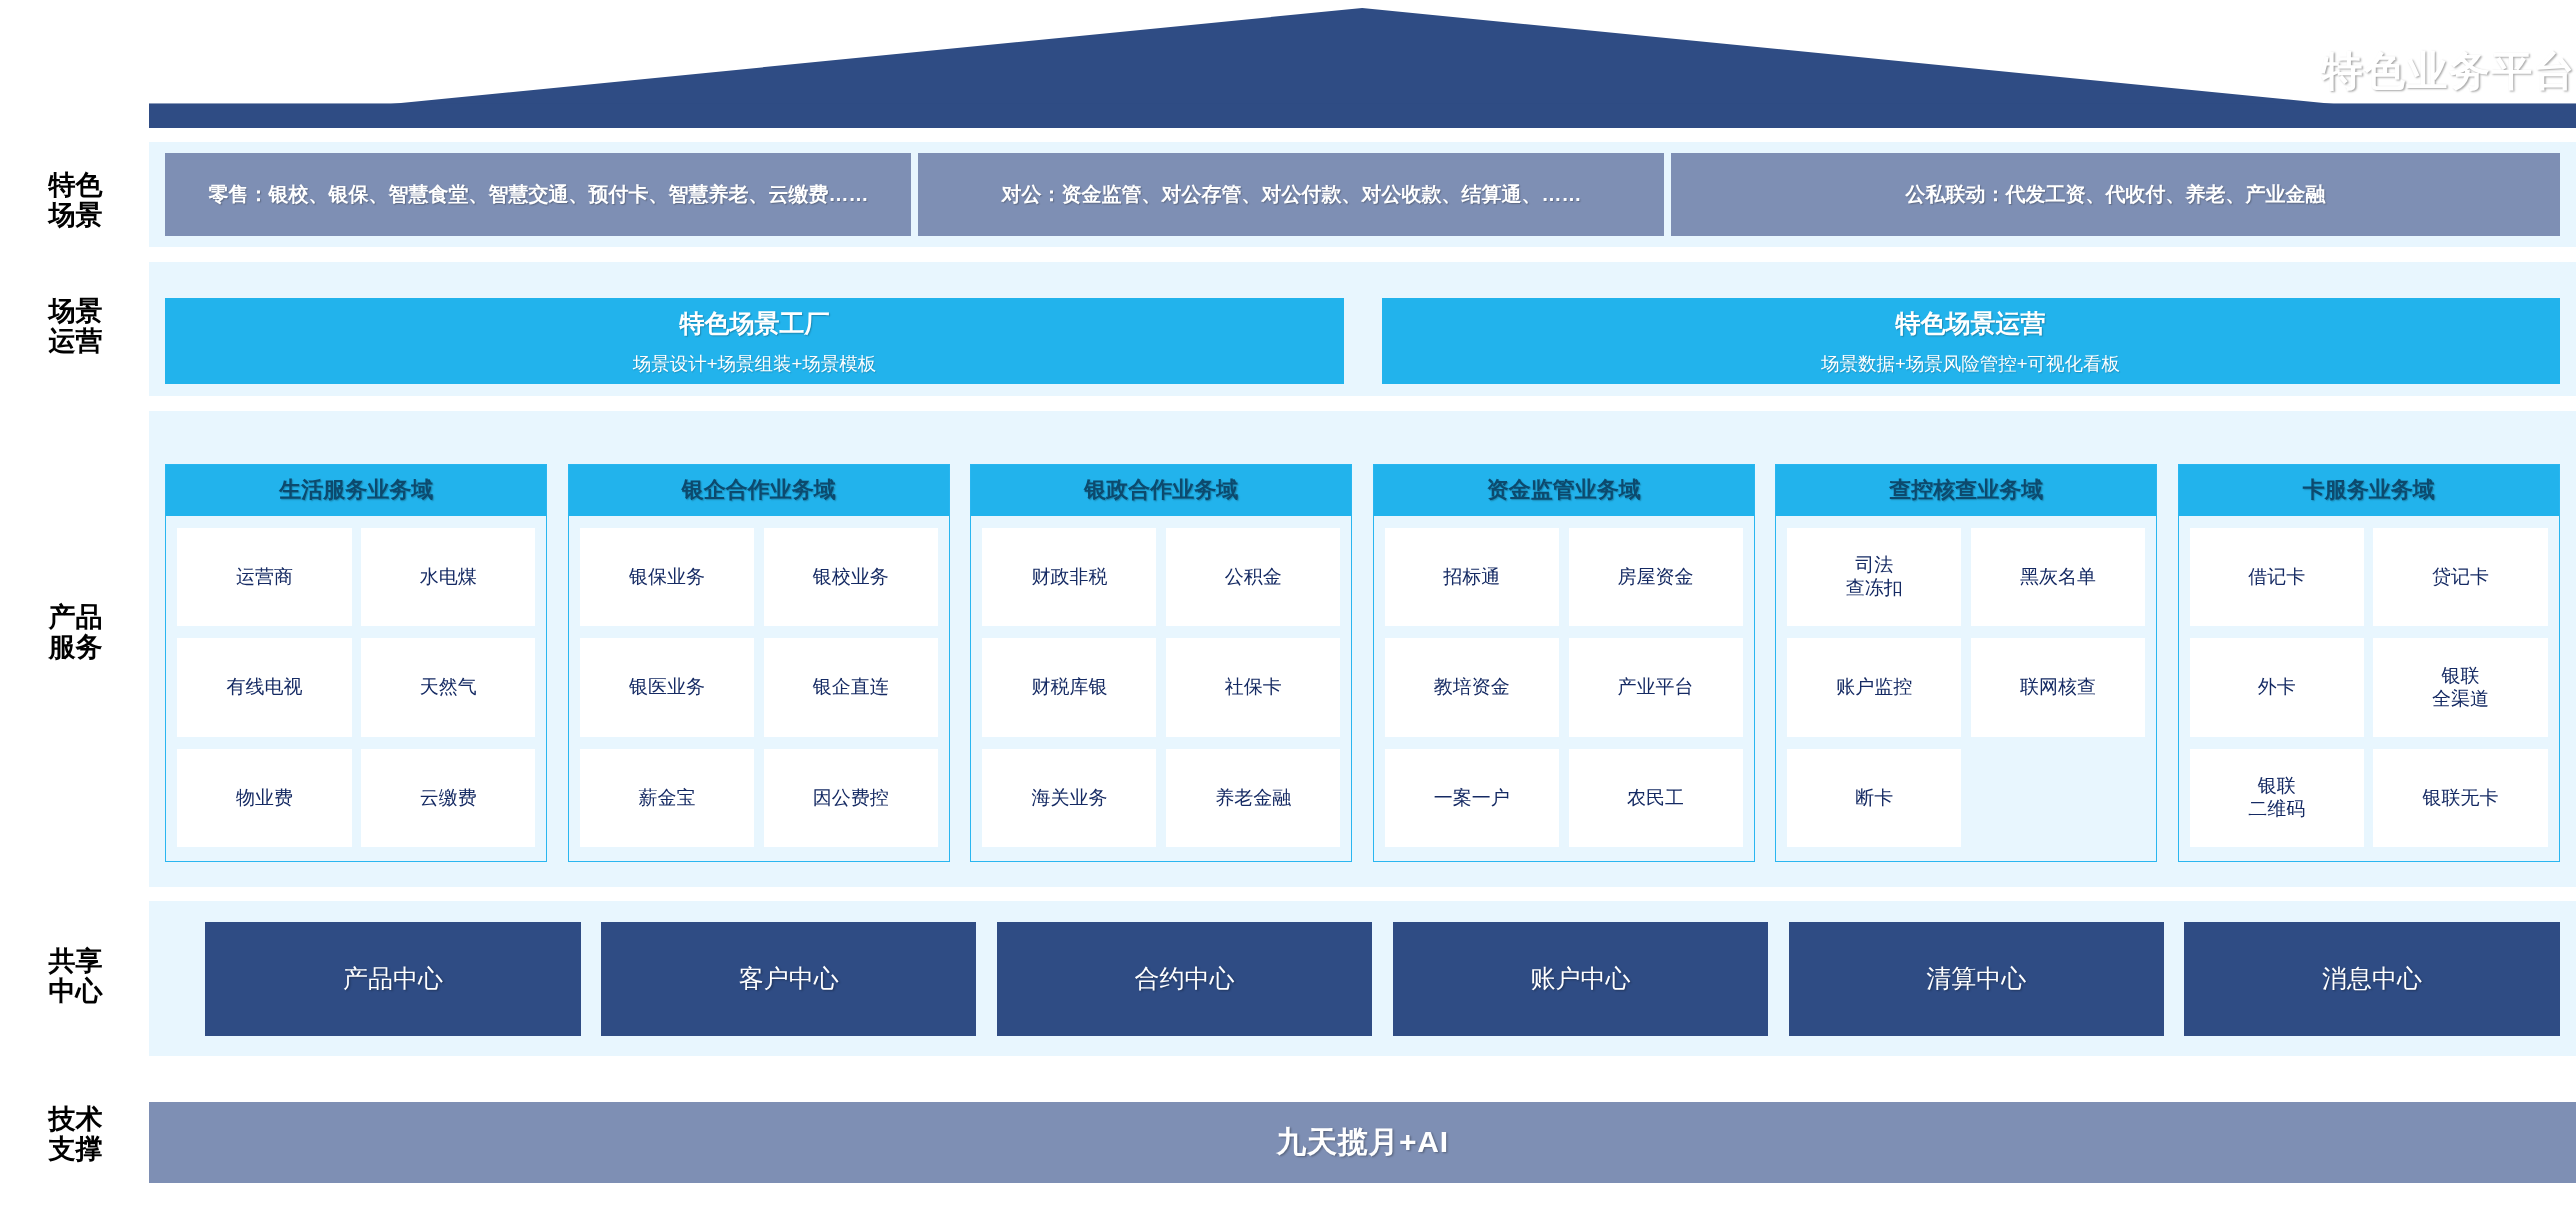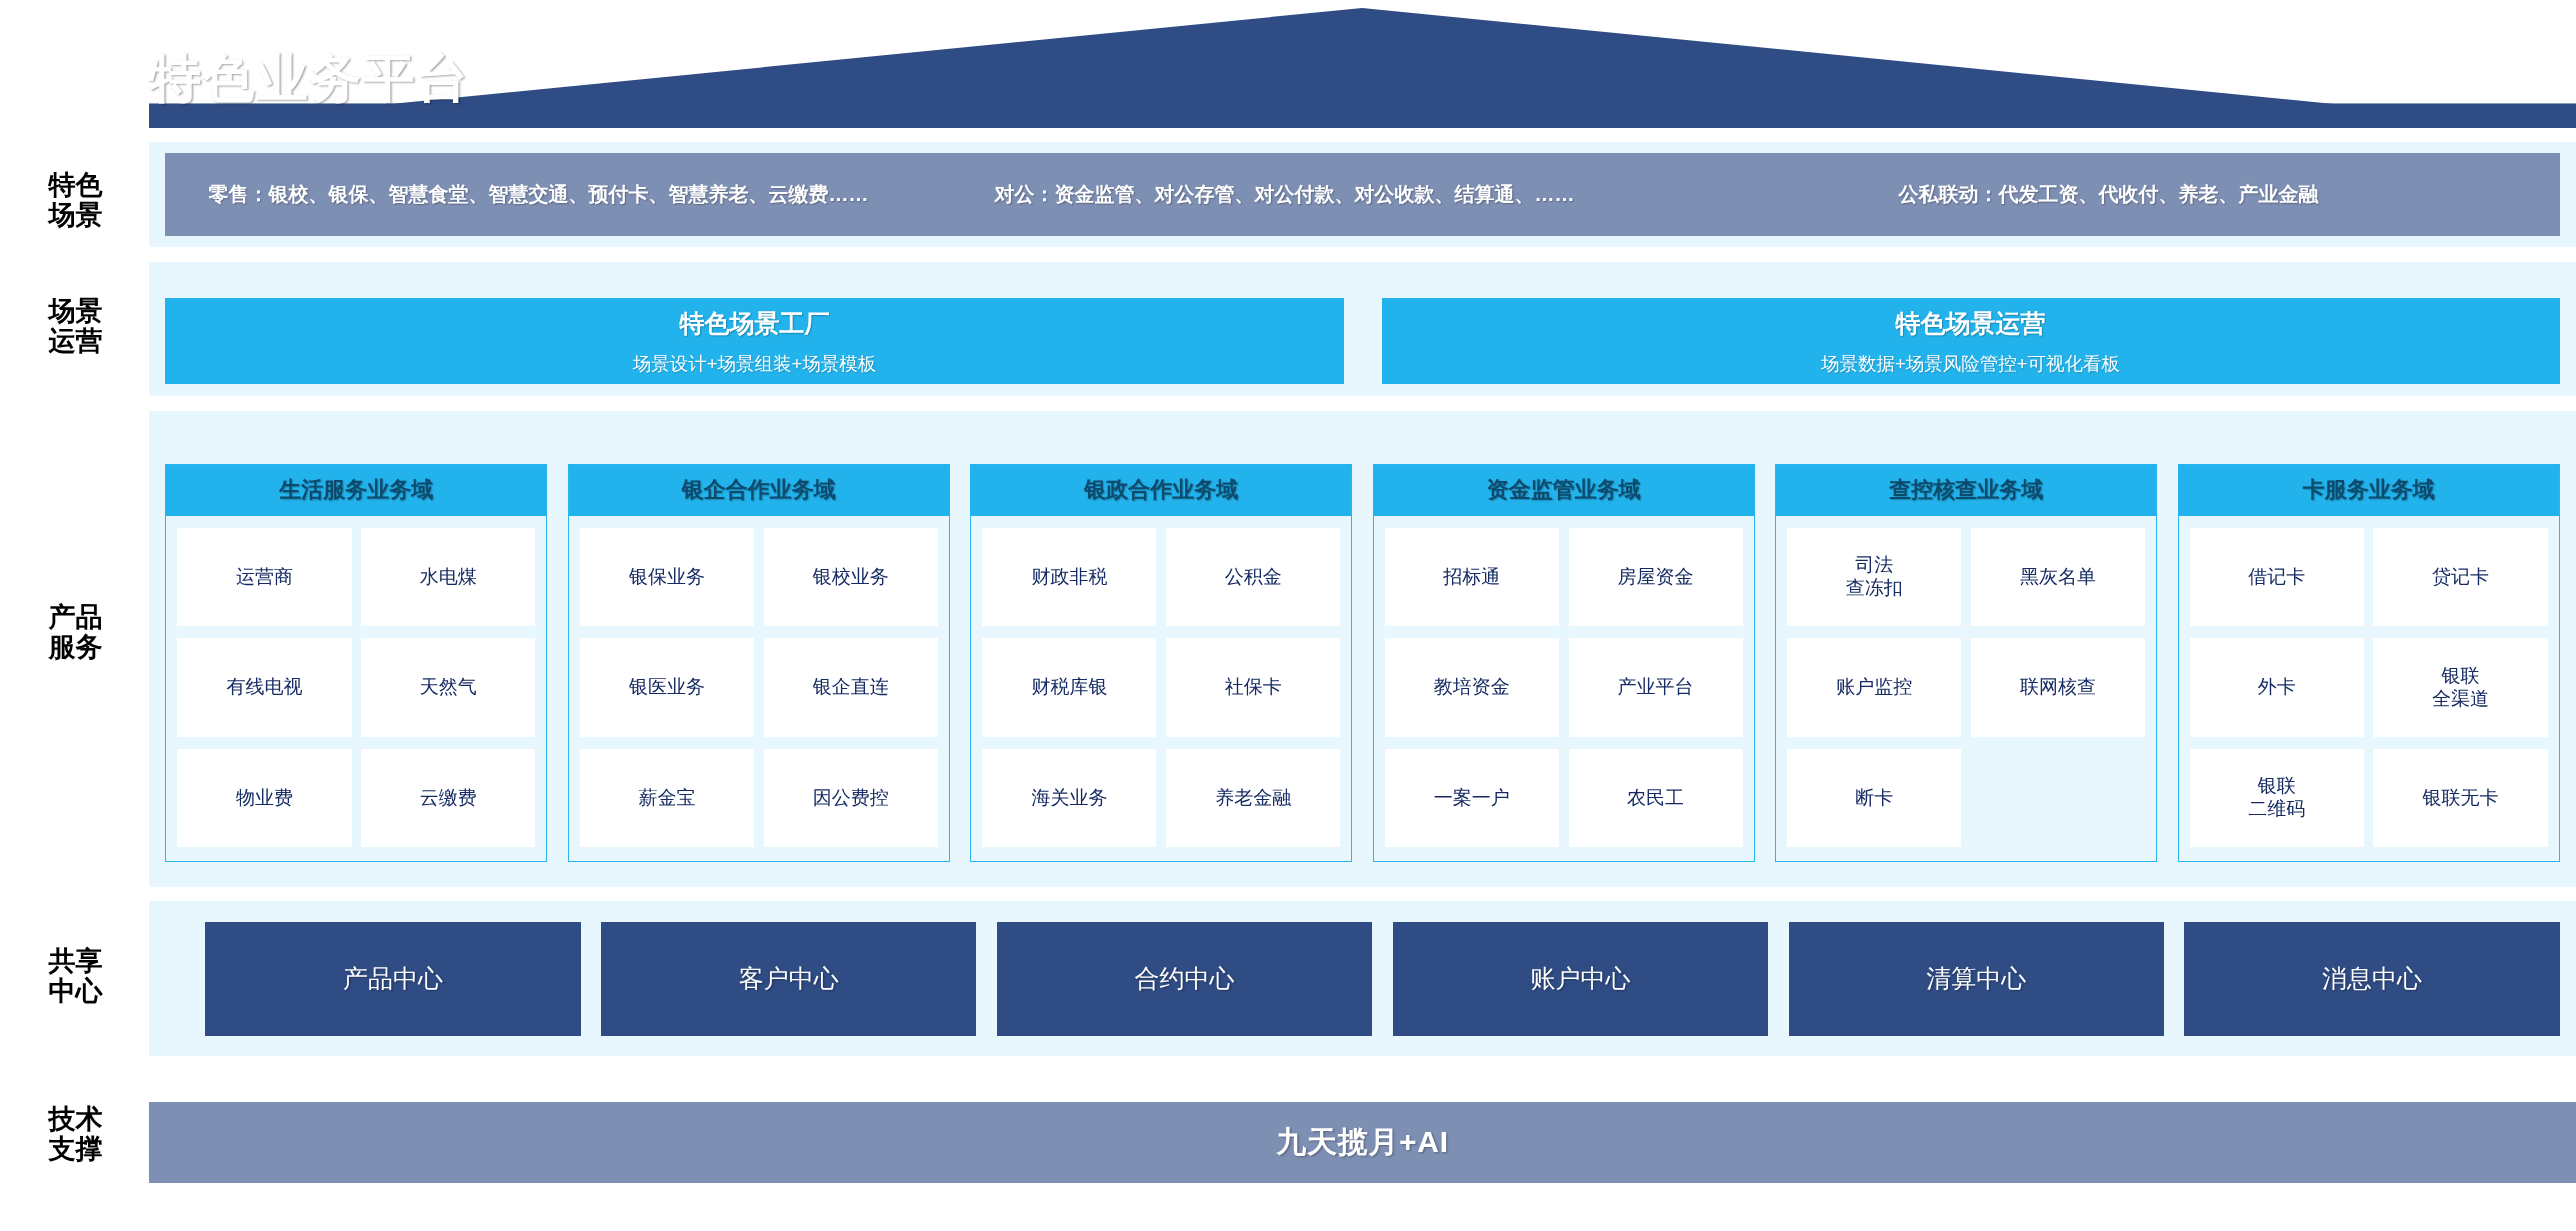--- a/index.html
+++ b/index.html
@@ -7,43 +7,43 @@
     width:2576px;height:1232px;position:relative;overflow:hidden;
     font-family:"Liberation Sans","DejaVu Sans",sans-serif;
   }
 
   
   #roof{
     position:absolute;left:149px;top:8.2px;width:2427px;height:120px;
   }
   #roof svg{display:block;width:100%;height:100%;}
   #roof-title{
-    position:absolute;left:0;top:36px;width:100%;text-align:left;
-    color:#ffffff;font-size:52px;font-weight:bold;letter-spacing:1.4px;
+    position:absolute;left:0;top:36px;width:100%;text-align:right;
+    color:#ffffff;font-size:41px;font-weight:bold;letter-spacing:1.4px;
     text-shadow:1.4px 1.4px 2.1px rgba(0,0,0,.35);
   }
 
   
   .row-label{
     position:absolute;left:5.5px;width:140px;text-align:center;
     color:#000000;font-size:27px;font-weight:bold;line-height:1.12;
     white-space:pre-line;
   }
 
   
   .band{
     position:absolute;left:149px;width:2427px;background:#e8f6fe;
     box-sizing:border-box;
   }
 
   
   #band-scenario{top:142px;height:105px;}
   .scenario-row{
     position:absolute;left:16.4px;right:16.4px;top:11px;bottom:11px;
-    display:flex;gap:0;
+    display:flex;gap:7px;
   }
   .scenario-card{
     background:#7e8fb4;color:#ffffff;display:flex;align-items:center;
     justify-content:center;text-align:center;padding:4.1px 13.7px;
     font-size:20px;font-weight:bold;line-height:1.35;
     text-shadow:1px 1px 1.4px rgba(0,0,0,.28);
     box-sizing:border-box;
   }
   #sc-0{flex:0 0 746px;}
   #sc-1{flex:0 0 746px;}

